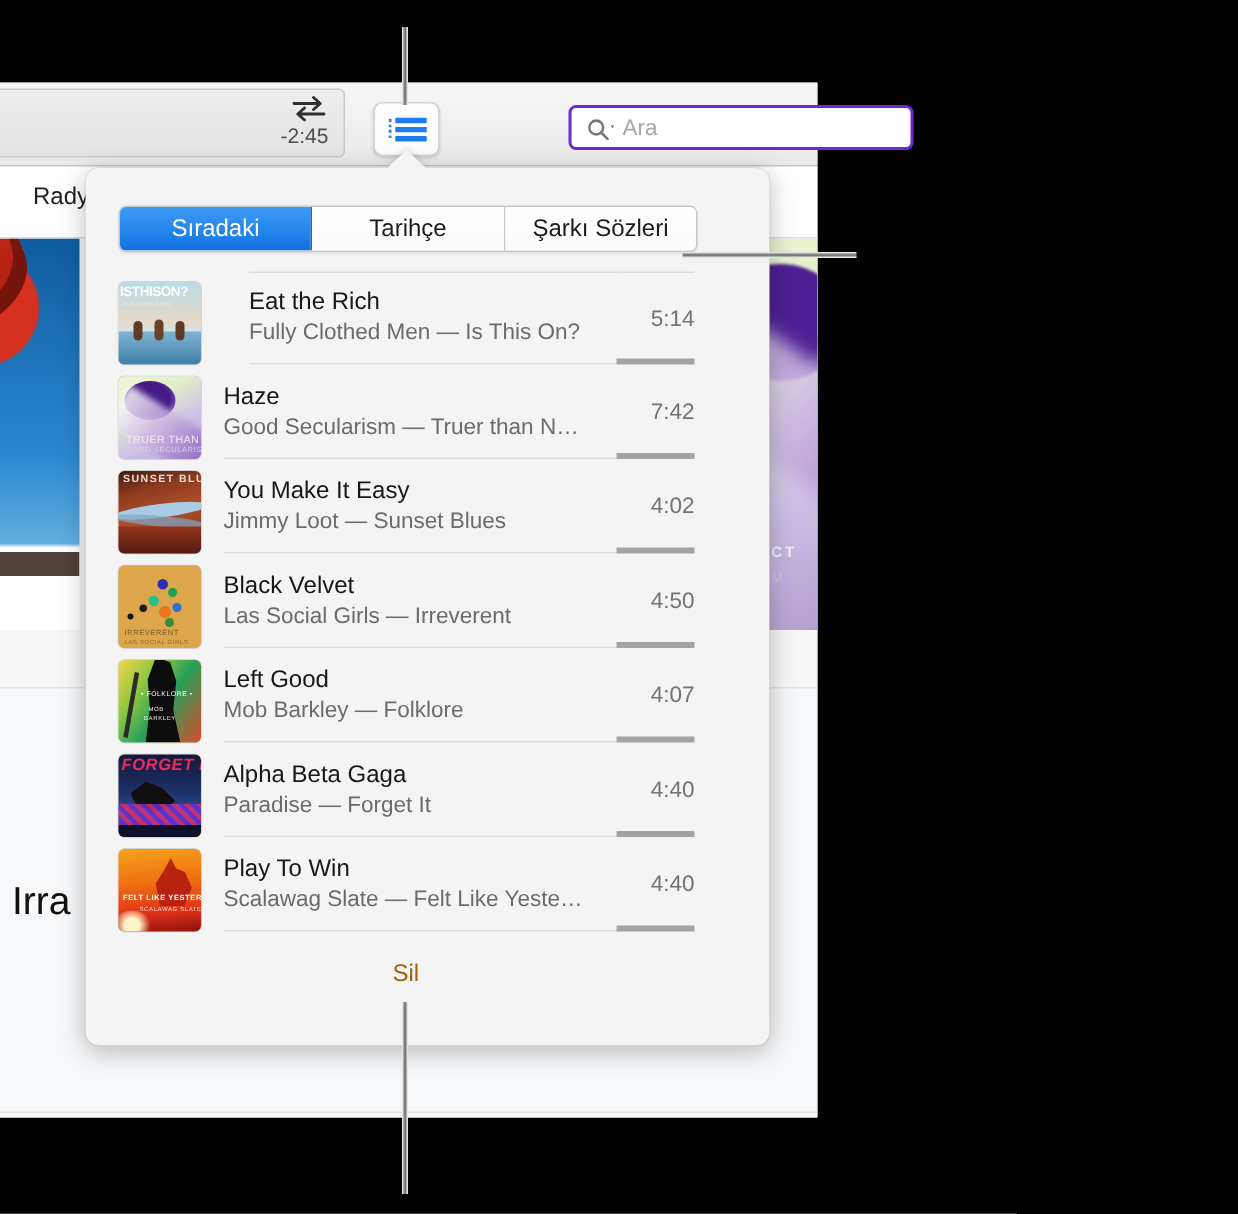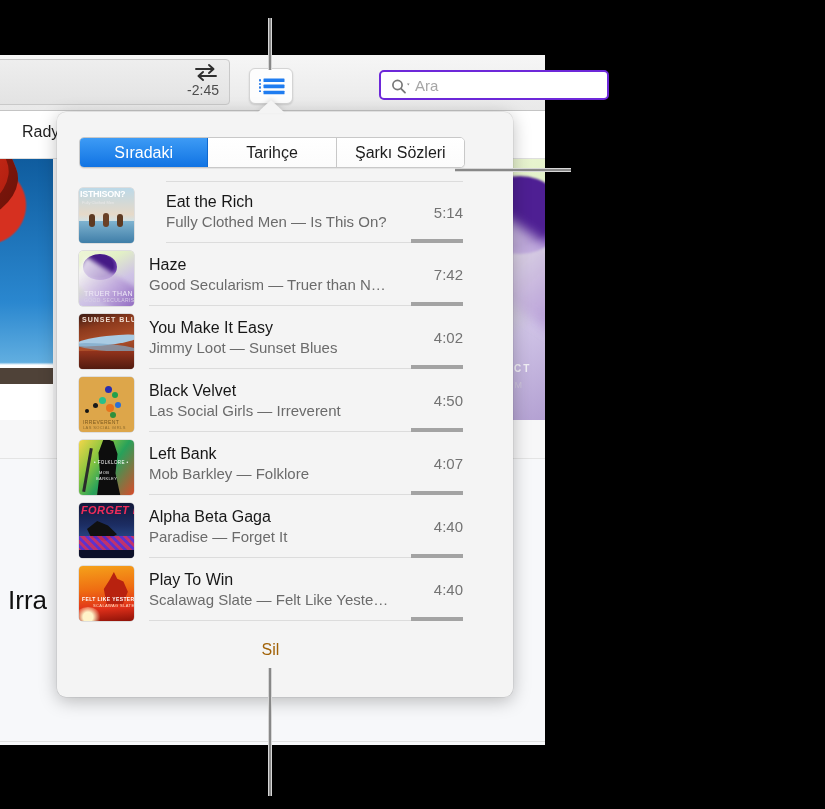--- a/index.html
+++ b/index.html
@@ -533,21 +533,21 @@
 
     <div class="track-row">
       <div class="track-art" style="background:linear-gradient(125deg,#f2d64a 0%,#8cc63f 30%,#27a15a 55%,#d94b2b 100%);">
         <div style="position:absolute;left:12px;top:-2px;width:34px;height:57px;background:#0d0d0d;clip-path:polygon(38% 0,66% 6%,78% 28%,72% 62%,86% 100%,18% 100%,26% 60%,22% 26%);"></div>
         <div style="position:absolute;left:7px;top:8px;width:3px;height:44px;background:#2b2b2b;transform:rotate(10deg);"></div>
         <div class="aa-label" style="left:15px;top:20px;color:#ffffff;font-size:4.5px;">• FOLKLORE •</div>
         <div class="aa-label" style="left:20px;top:30px;color:#e8e8e8;font-size:4px;">MOB</div>
         <div class="aa-label" style="left:17px;top:36px;color:#e8e8e8;font-size:4px;">BARKLEY</div>
       </div>
       <div class="track-text">
-        <div class="track-name">Left Bank</div>
+        <div class="track-name">Left Good</div>
         <div class="track-meta">Mob Barkley — Folklore</div>
       </div>
       <div class="track-time">4:07</div>
     </div>
 
     <div class="track-row">
       <div class="track-art" style="background:linear-gradient(180deg,#12183a 0%,#1c2d63 40%,#2a4b8c 70%,#1a2348 100%);">
         <div class="aa-label" style="left:2px;top:1px;color:#ee2c5a;font-size:11px;font-weight:bold;font-style:italic;">FORGET IT</div>
         <div style="position:absolute;left:8px;top:18px;width:30px;height:20px;background:#101010;clip-path:polygon(0 40%,34% 0,70% 22%,100% 66%,62% 100%,14% 82%);"></div>
         <div style="position:absolute;left:0;bottom:6px;width:100%;height:16px;background:repeating-linear-gradient(45deg,#d92f6a 0 3px,#6a2fd9 3px 6px);opacity:.85;"></div>

